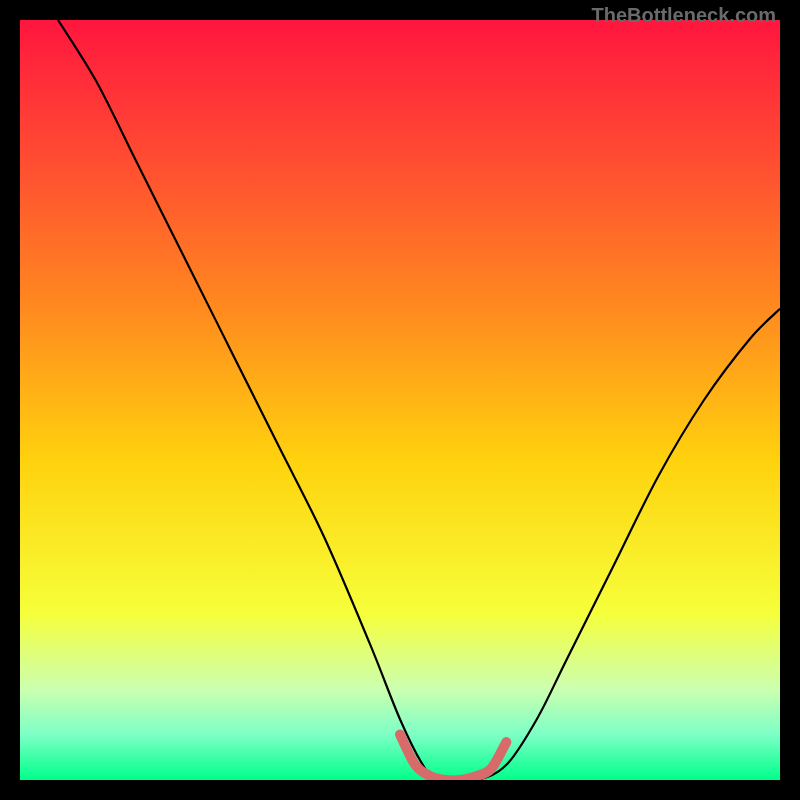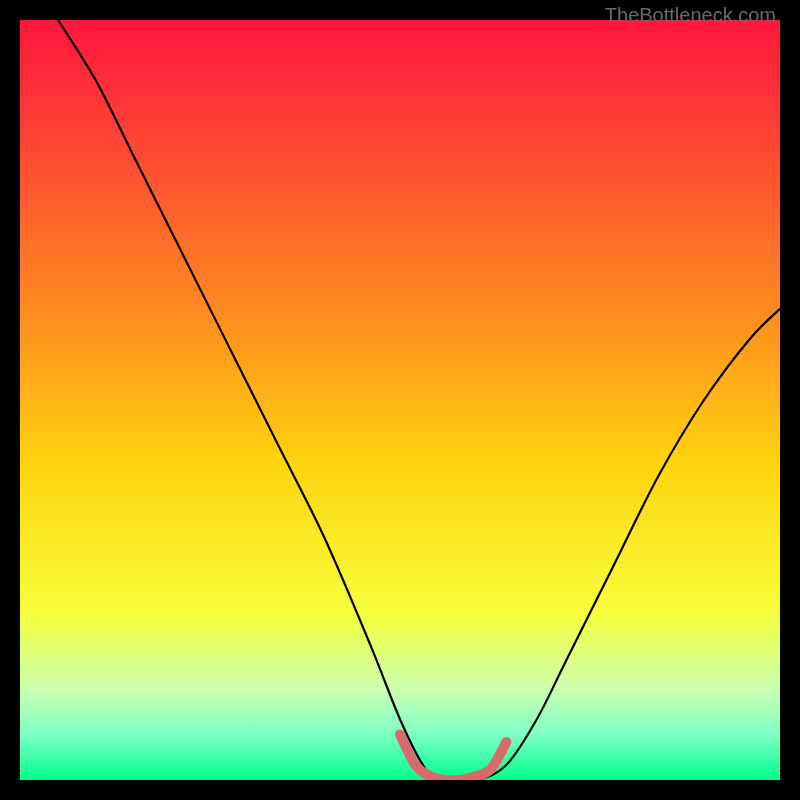--- a/index.html
+++ b/index.html
@@ -24,21 +24,21 @@
     left: 0;
     top: 0;
     width: 760px;
     height: 760px;
   }
   .watermark {
     position: absolute;
     top: 4px;
     right: 24px;
     font-size: 20px;
-    font-weight: normal;
+    font-weight: bold;
     color: #6a6a6a;
     letter-spacing: 0;
   }
 </style>
 </head>
 <body>
 
 <div class="frame">
   <svg class="plot" viewBox="0 0 760 760" preserveAspectRatio="none">
     <defs>

